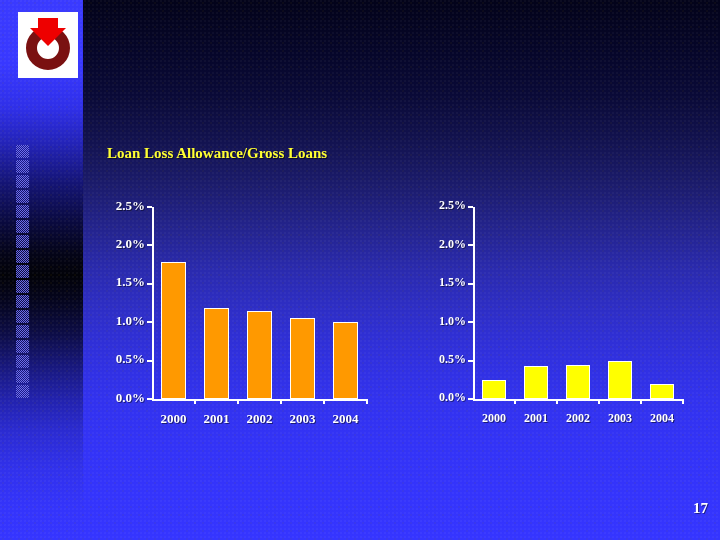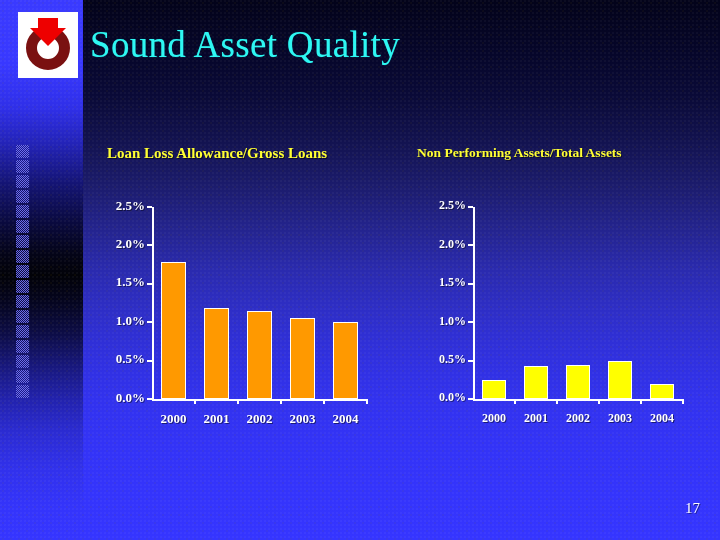--- a/index.html
+++ b/index.html
@@ -152,25 +152,25 @@
     text-shadow: 1px 1px 0 rgba(0,0,0,0.5);
   }
   .bar {
     position: absolute;
     border: 1.5px solid #ffffff;
     box-sizing: border-box;
   }
   
   #page-number {
     position: absolute;
-    right: 20px;
+    right: 12px;
     bottom: 23px;
     color: #ffffff;
     font-size: 15px;
-    font-weight: normal;
+    font-weight: bold;
     text-shadow: 1px 1px 0 rgba(0,0,0,0.45);
   }
 </style>
 </head>
 <body>
 
 <div id="slide">
 
   <div id="dither"></div>
 
@@ -198,21 +198,20 @@
     </div>
 
   <div id="logo-box">
     <svg id="logo-svg" width="60" height="66" viewBox="0 0 60 66">
       <path id="logo-ring" d="M30 14 A22 22 0 1 0 30 58 A22 22 0 1 0 30 14 Z
                               M30 25 A11 11 0 1 1 30 47 A11 11 0 1 1 30 25 Z" fill-rule="evenodd" fill="#7A1111"></path>
       <path id="logo-arrow" d="M20 6 L40 6 L40 16 L48 16 L30 34 L12 16 L20 16 Z" fill="#EE0000"></path>
     </svg>
   </div>
 
-  <div id="slide-title">Sound Asset Quality</div>
 
   <div id="chart-0" class="chart" style="left: 102px; top: 145px; width: 305px; height: 304px;">
       <div class="chart-title" style="left: 5px; font-size: 15px; color: rgb(255, 255, 51);">Loan Loss Allowance/Gross Loans</div>
       <div class="plot" style="left: 50px; top: 62px; width: 215px; height: 192px;">
         <div class="y-axis-line" style="left: 0px; top: 0px; height: 192px;"></div>
         <div class="x-axis-line" style="left: 0px; top: 192px; width: 215px;"></div>
         <div class="y-tick" style="left: -5px; top: 191px;"></div>
         <div class="y-label" style="font-size: 13px; width: 40px; left: -47px; top: 182.64px;">0.0%</div>
         <div class="y-tick" style="left: -5px; top: 152.6px;"></div>
         <div class="y-label" style="font-size: 13px; width: 40px; left: -47px; top: 144.24px;">0.5%</div>
@@ -235,21 +234,20 @@
         <div class="x-label" style="font-size: 13px; width: 43px; left: 43px; top: 204px;">2001</div>
         <div class="bar" style="left: 95px; top: 103.68px; width: 25px; height: 88.32px; background: rgb(255, 153, 0); border-color: rgb(255, 255, 255);"></div>
         <div class="x-label" style="font-size: 13px; width: 43px; left: 86px; top: 204px;">2002</div>
         <div class="bar" style="left: 138px; top: 111.36px; width: 25px; height: 80.64px; background: rgb(255, 153, 0); border-color: rgb(255, 255, 255);"></div>
         <div class="x-label" style="font-size: 13px; width: 43px; left: 129px; top: 204px;">2003</div>
         <div class="bar" style="left: 181px; top: 115.2px; width: 25px; height: 76.8px; background: rgb(255, 153, 0); border-color: rgb(255, 255, 255);"></div>
         <div class="x-label" style="font-size: 13px; width: 43px; left: 172px; top: 204px;">2004</div>
       </div>
     </div>
   <div id="chart-1" class="chart" style="left: 415px; top: 145px; width: 308px; height: 304px;">
-      <div class="chart-title" style="left: 2px; font-size: 13.5px; color: rgb(255, 255, 51);">Non Performing Assets/Total Assets</div>
       <div class="plot" style="left: 58px; top: 62px; width: 210px; height: 192px;">
         <div class="y-axis-line" style="left: 0px; top: 0px; height: 192px;"></div>
         <div class="x-axis-line" style="left: 0px; top: 192px; width: 210px;"></div>
         <div class="y-tick" style="left: -5px; top: 191px;"></div>
         <div class="y-label" style="font-size: 12px; width: 48px; left: -55px; top: 183.36px;">0.0%</div>
         <div class="y-tick" style="left: -5px; top: 152.6px;"></div>
         <div class="y-label" style="font-size: 12px; width: 48px; left: -55px; top: 144.96px;">0.5%</div>
         <div class="y-tick" style="left: -5px; top: 114.2px;"></div>
         <div class="y-label" style="font-size: 12px; width: 48px; left: -55px; top: 106.56px;">1.0%</div>
         <div class="y-tick" style="left: -5px; top: 75.8px;"></div>

